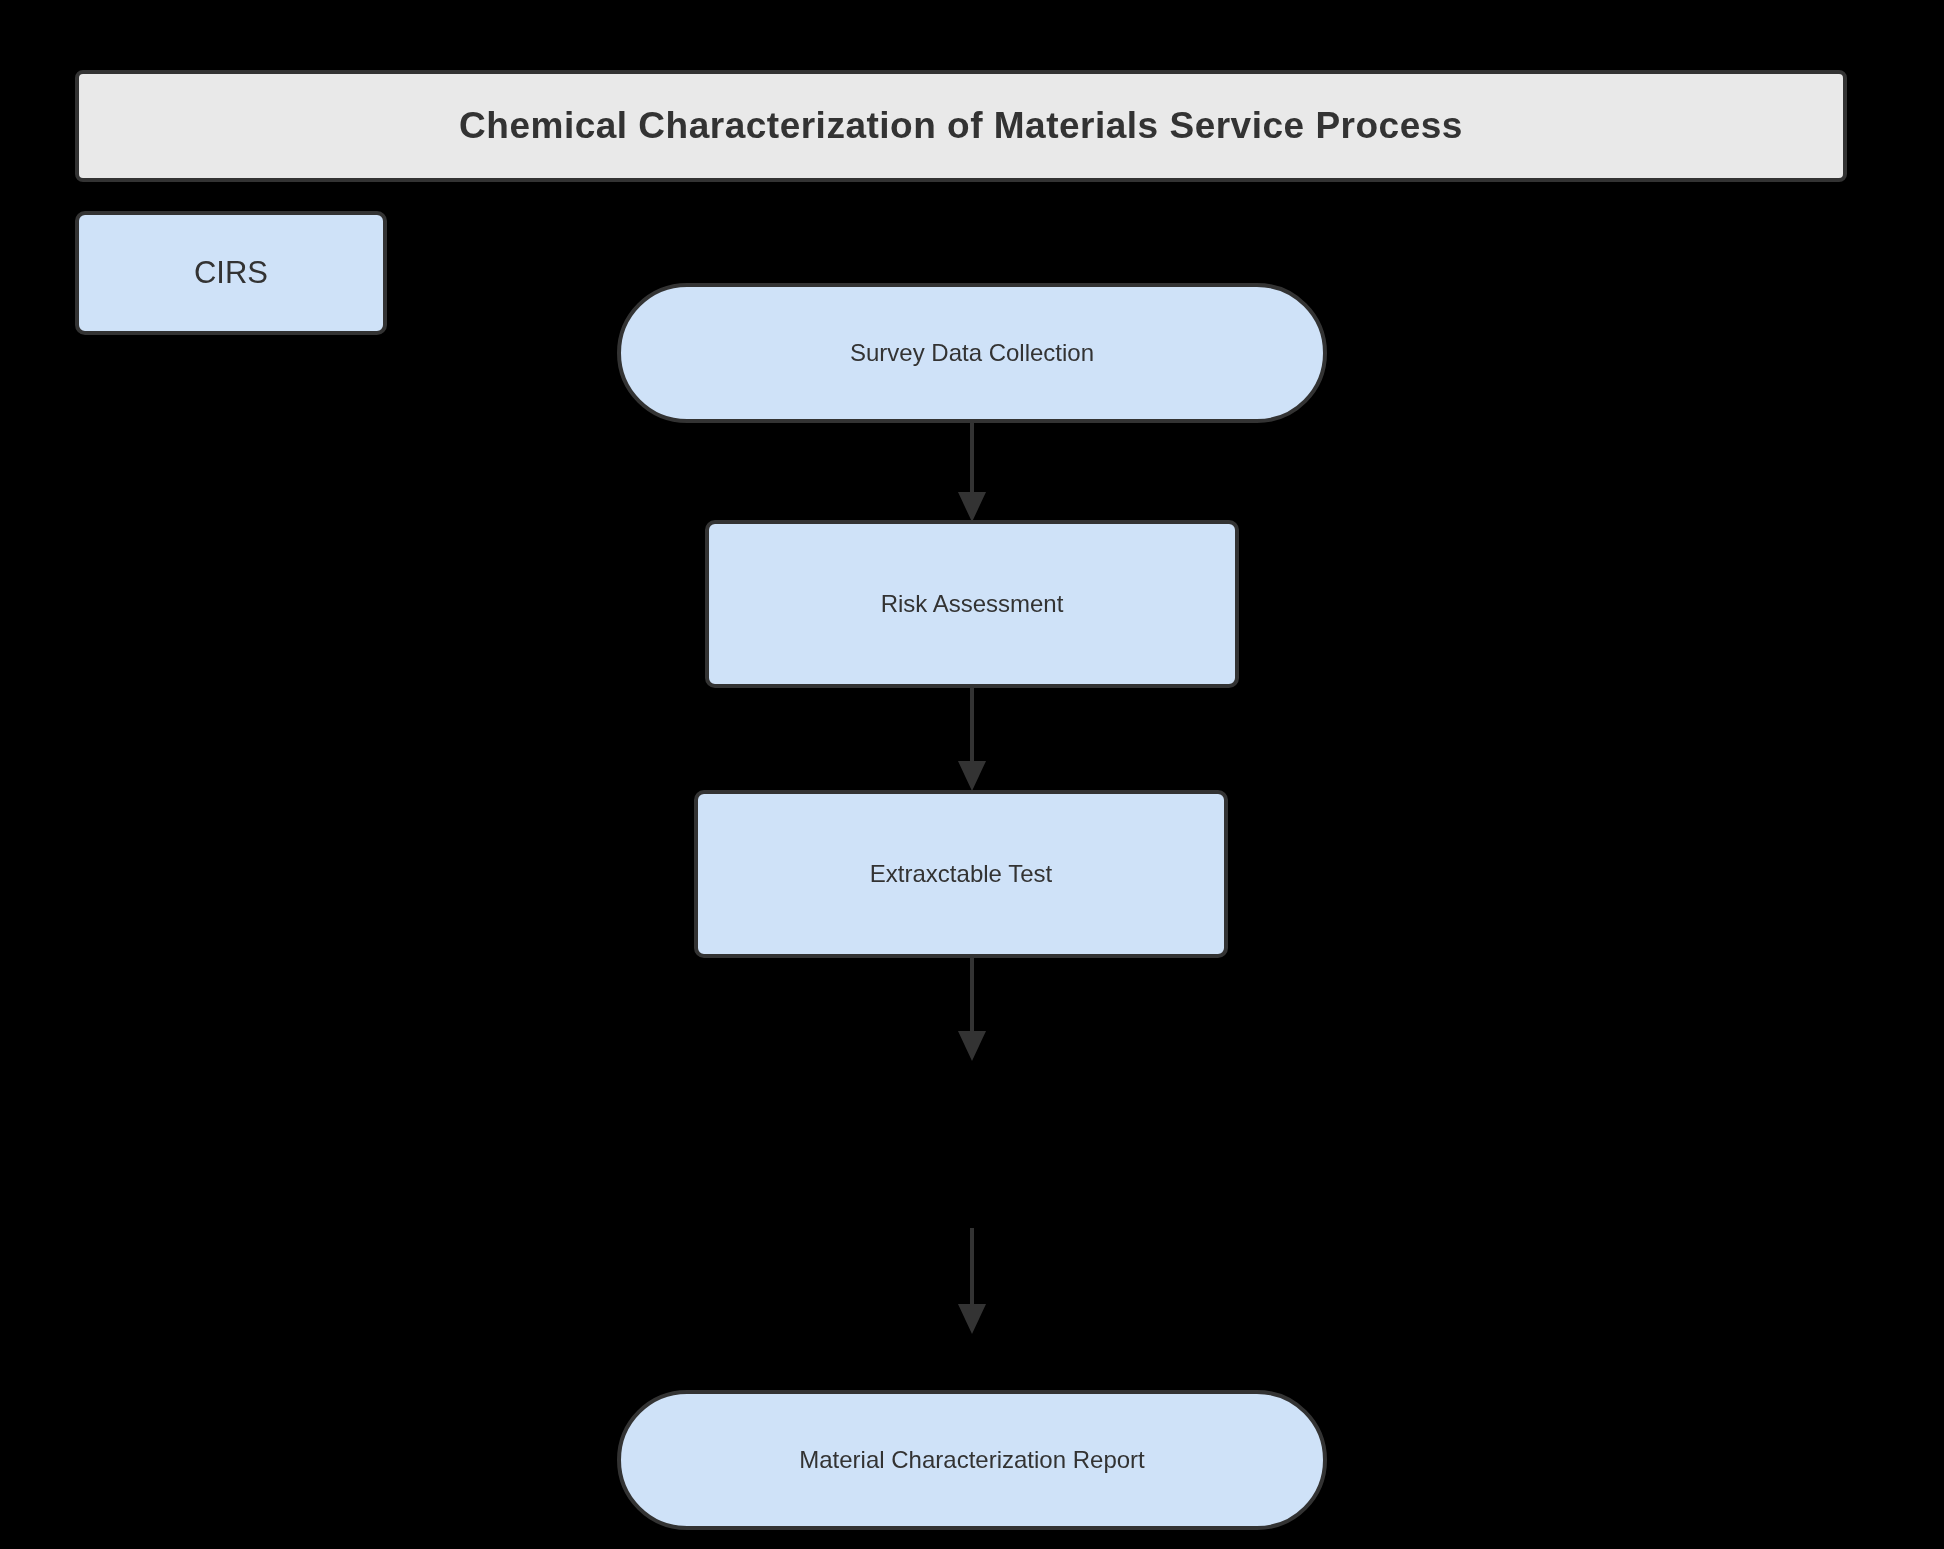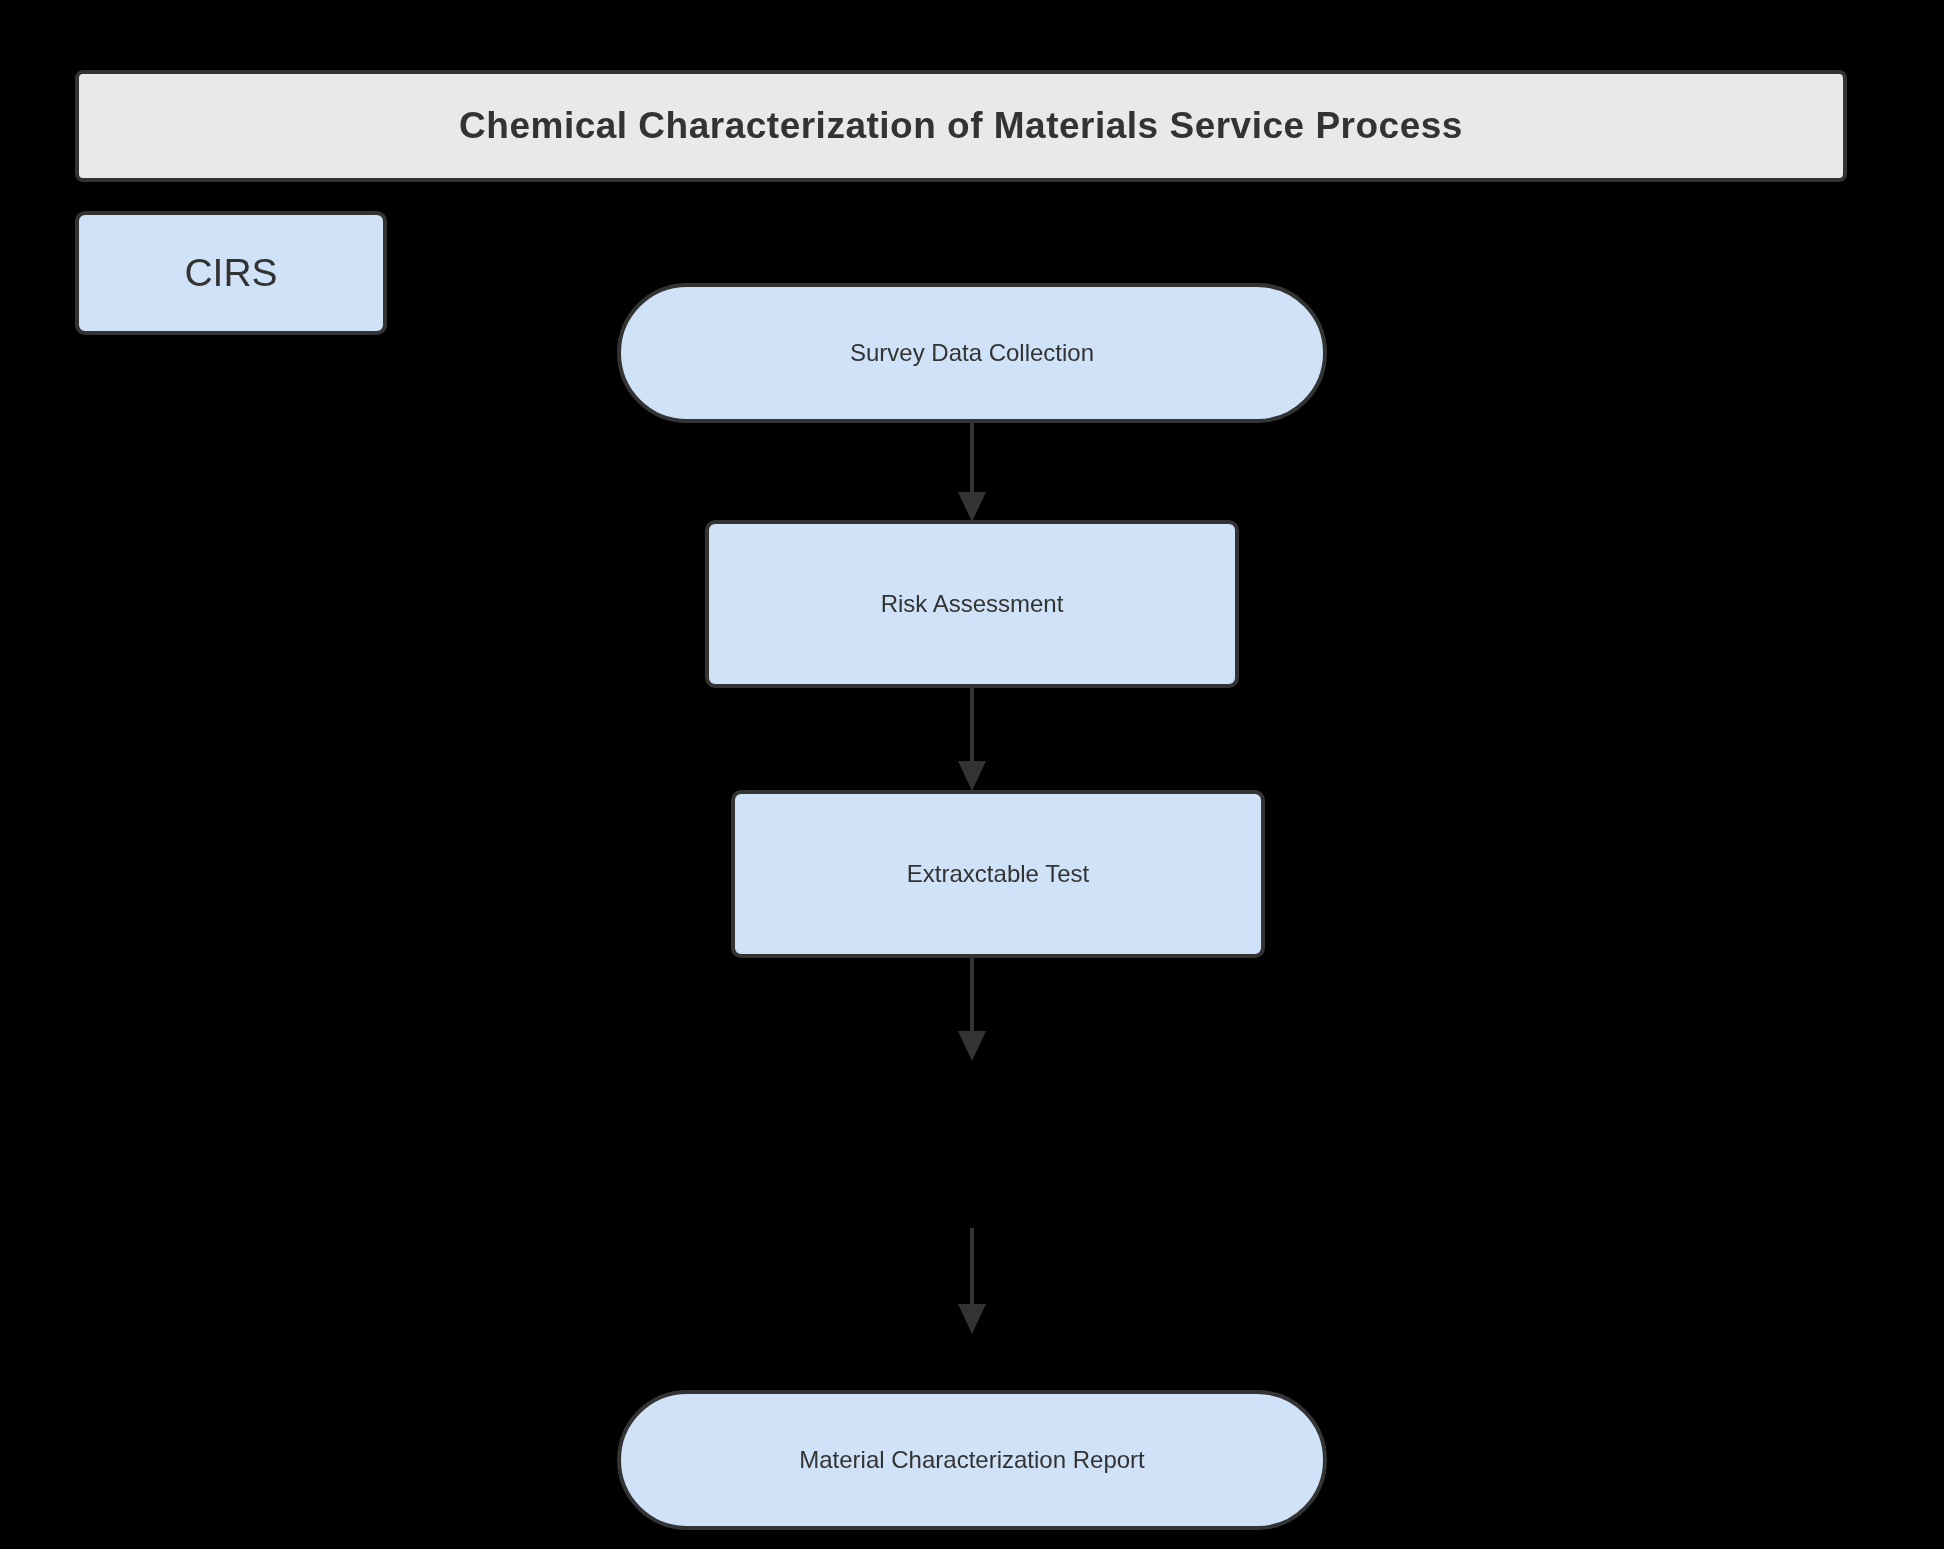--- a/index.html
+++ b/index.html
@@ -40,25 +40,25 @@
     font-size: 24px;
     line-height: 1.25;
   }
   .node.rect    { border-radius: 10px; }
   .node.stadium { border-radius: 70px; }
 
   .node-cirs {
     left: 75px; top: 211px;
     width: 312px; height: 124px;
     border-radius: 10px;
-    font-size: 39px;
+    font-size: 31px;
   }
   .node-survey   { left: 617px; top: 283px;  width: 710px; height: 140px; }
   .node-risk     { left: 705px; top: 520px;  width: 534px; height: 168px; }
-  .node-extract  { left: 731px; top: 790px;  width: 534px; height: 168px; }
+  .node-extract  { left: 694px; top: 790px;  width: 534px; height: 168px; }
   .node-assess   { left: 705px; top: 1060px; width: 534px; height: 168px; }
   .node-material { left: 617px; top: 1390px; width: 710px; height: 140px; }
 
   .node-assess span { display: inline-block; max-width: 300px; }
 
   .arrow {
     position: absolute;
     left: 957px;
     width: 30px;
   }

